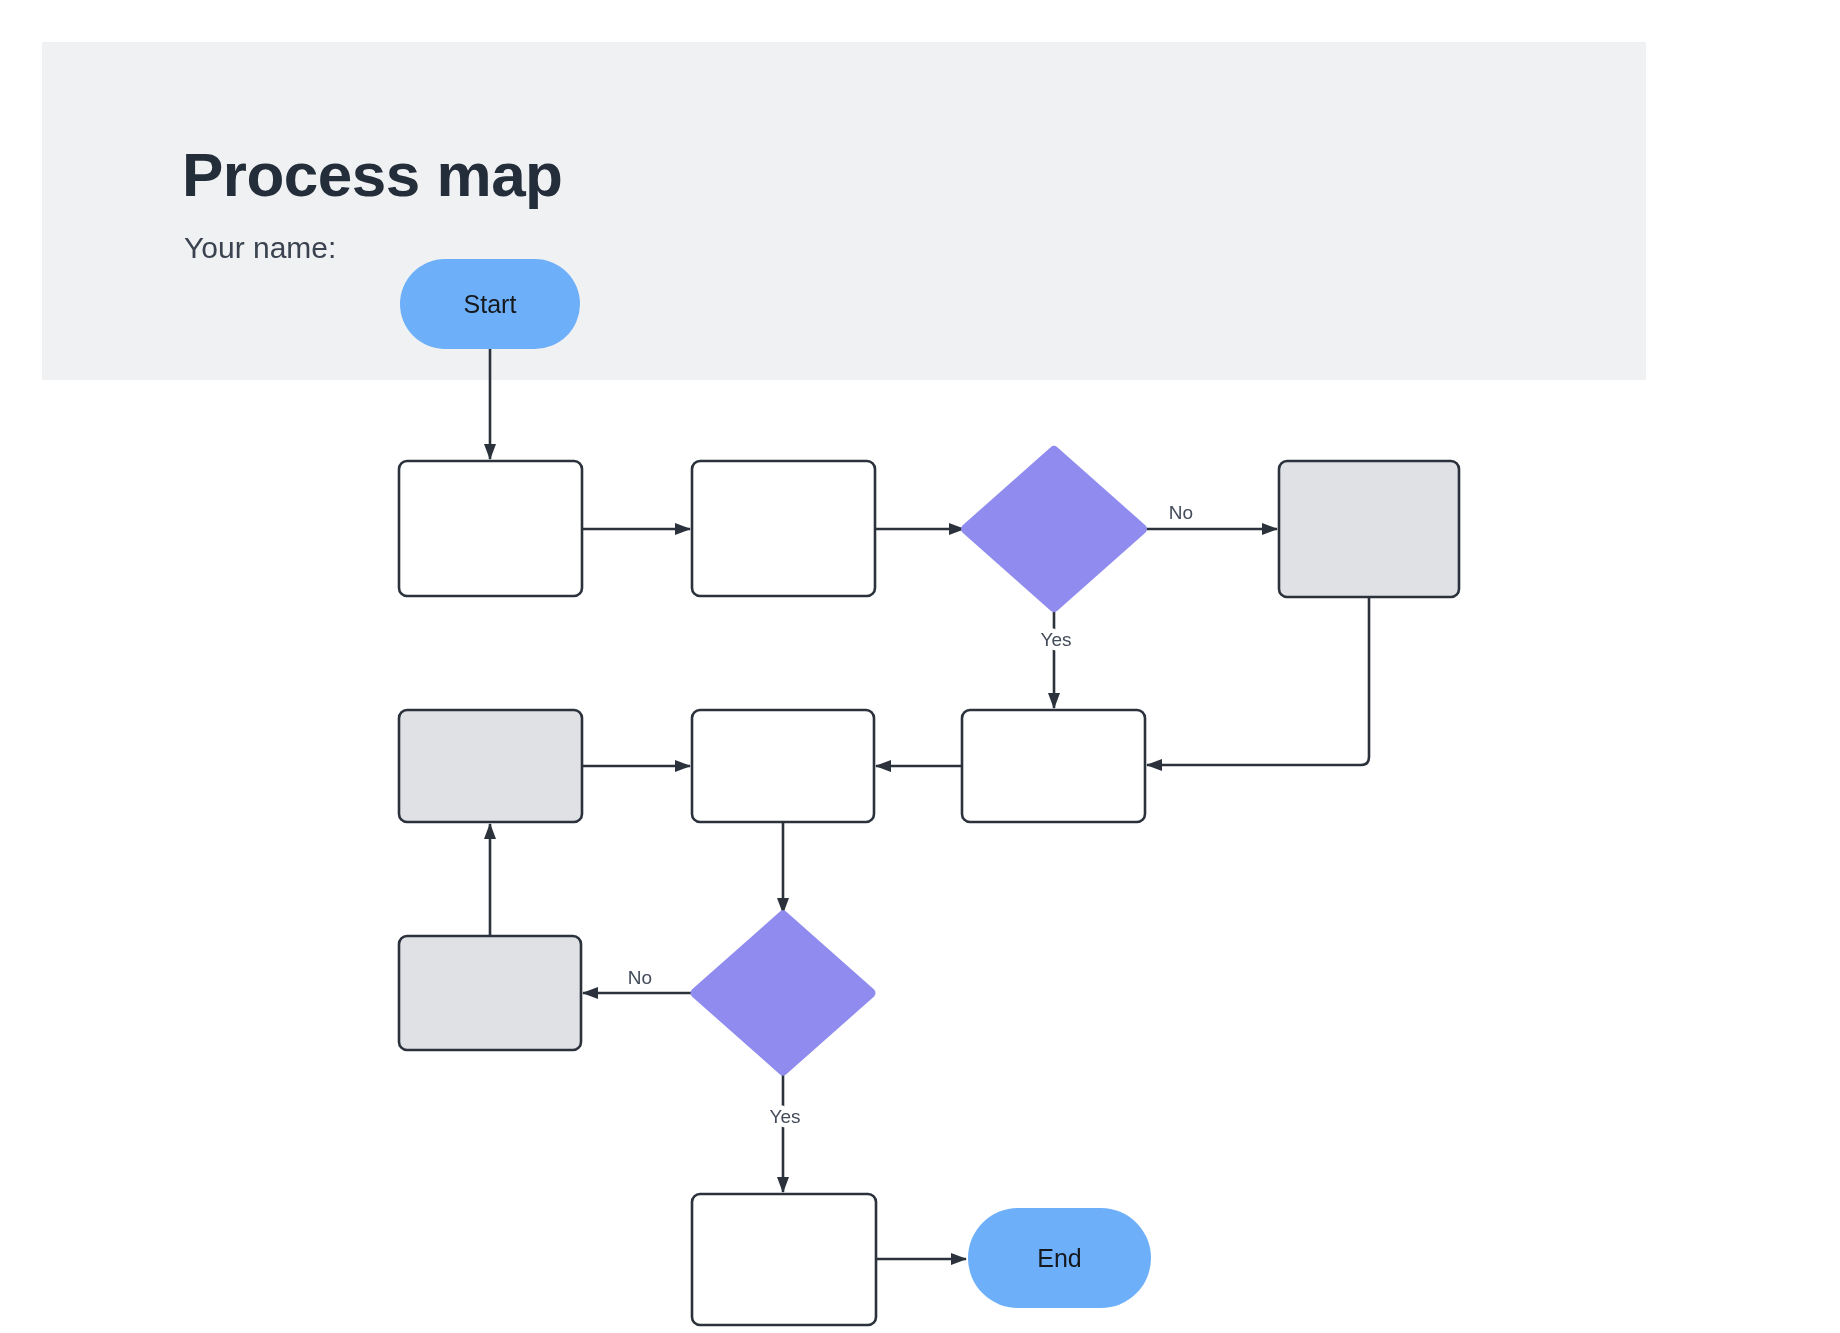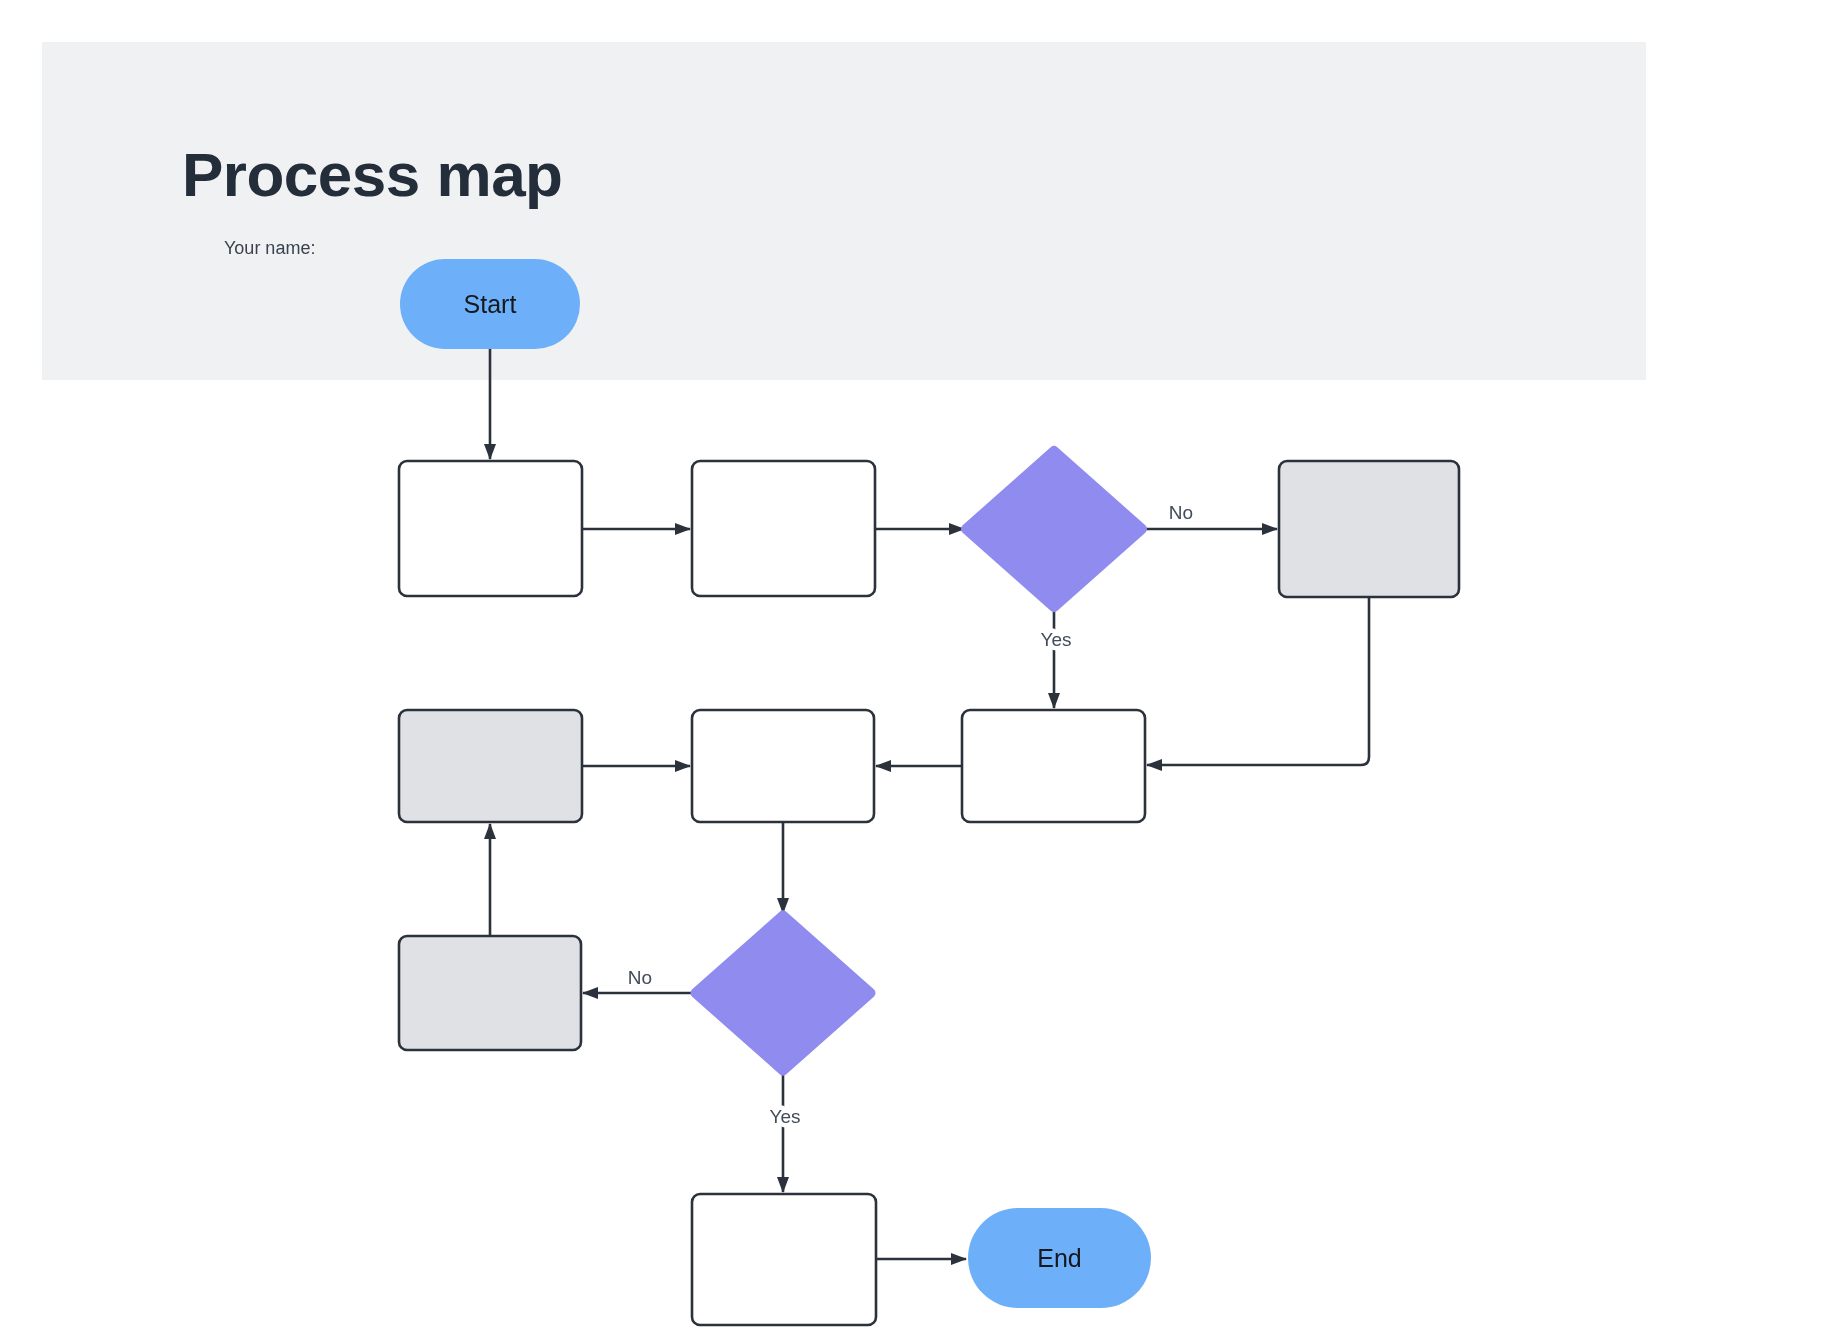--- a/index.html
+++ b/index.html
@@ -10,23 +10,22 @@
   .header-panel{
     position:absolute;left:42px;top:42px;width:1604px;height:338px;
     background:var(--header-bg,#f0f1f3);
     text-decoration:underline;
   }
   .page-title{
     position:absolute;left:140px;top:102px;font-size:62px;line-height:62px;
     font-weight:bold;color:var(--title,#242d3a);letter-spacing:-0.5px;
   }
   .page-subtitle{
-    position:absolute;left:142px;top:190px;font-size:18px;line-height:32px;
+    position:absolute;left:142px;top:190px;font-size:30px;line-height:32px;
     color:var(--subtitle,#3a434f);
-    margin-left:40px;
   }
   svg.flow{position:absolute;left:0;top:0;}
   .edge-path{fill:none;stroke:var(--line,#2b323c);stroke-width:2.6px;}
   .edge-label{
     font-family:"Liberation Sans",sans-serif;font-size:19px;fill:var(--label-text,#434c5a);
     paint-order:stroke;stroke:#ffffff;stroke-width:9px;stroke-linejoin:round;
   }
   .node-label{
     font-family:"Liberation Sans",sans-serif;font-size:25px;fill:var(--terminal-text,#15181c);
   }

